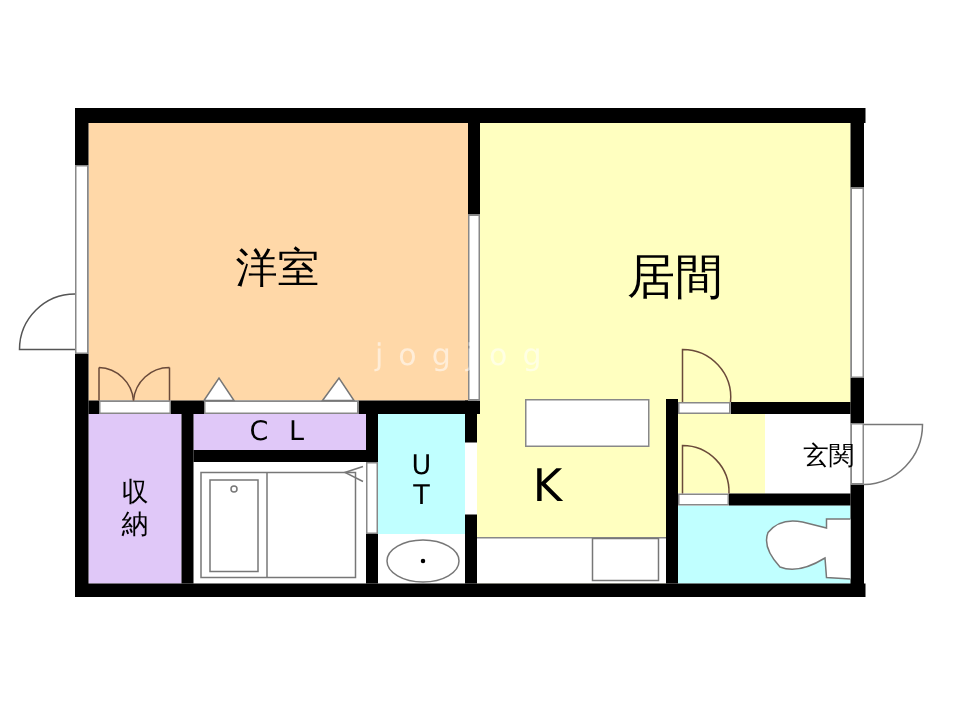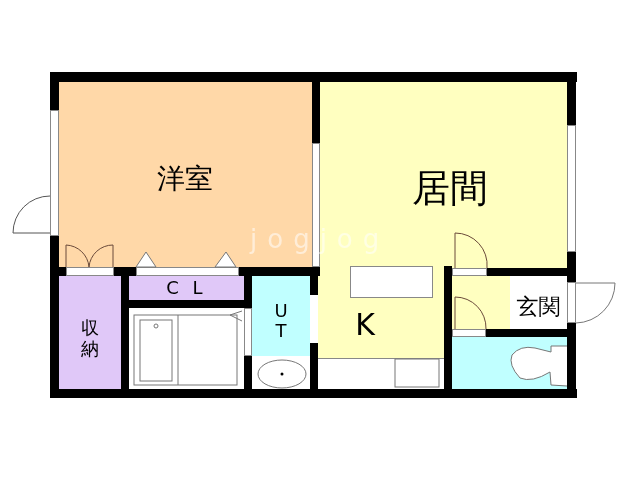--- a/index.html
+++ b/index.html
@@ -76,22 +76,22 @@
   <path d="M455 268 L455 233 A32 32 0 0 1 487 268" fill="none" stroke="#6a4a3a" stroke-width="1"></path>
 
   <path d="M455 329 L455 297 A31 31 0 0 1 486 329" fill="none" stroke="#6a4a3a" stroke-width="1"></path>
 
   <path d="M576 283 L615 283 A40 40 0 0 1 576 323" fill="none" stroke="#777" stroke-width="1"></path>
 
   <path d="M567 346 L551 346 L551 352 L535 348 Q520 345 512 355 Q508 365 520 378 Q532 383 550 372 L551 385 L567 386" fill="#fff" stroke="#777" stroke-width="1"></path>
 </svg>
 
 <div class="label" style="left:130px;top:160px;width:110px;font-size:28px;">洋室</div>
-<div class="label" style="left:395px;top:163px;width:110px;font-size:38px;">居間</div>
+<div class="label" style="left:395px;top:163px;width:110px;font-size:32px;">居間</div>
 <div class="label" style="left:129px;top:277px;width:115px;font-size:18px;letter-spacing:4px;">C L</div>
 <div class="label" style="left:59px;top:316px;width:62px;font-size:18px;">収</div>
 <div class="label" style="left:59px;top:337px;width:62px;font-size:18px;">納</div>
 <div class="label" style="left:252px;top:300px;width:58px;font-size:18px;">U</div>
 <div class="label" style="left:252px;top:320px;width:58px;font-size:18px;">T</div>
 <div class="label" style="left:340px;top:307px;width:50px;font-size:30px;">K</div>
-<div class="label" style="left:510px;top:292px;width:57px;font-size:22px;">玄関</div>
+<div class="label" style="left:510px;top:292px;width:57px;font-size:17px;padding-left:14px;">玄関</div>
 
-<div class="label" style="left:250px;top:224px;width:150px;font-size:26px;letter-spacing:10px;color:rgba(255,255,255,0.55);text-align:left;">jogjog</div>
+<div class="label" style="left:250px;top:224px;width:150px;font-size:20px;letter-spacing:10px;color:rgba(255,255,255,0.55);text-align:left;">jogjog</div>
 
 </body></html>

